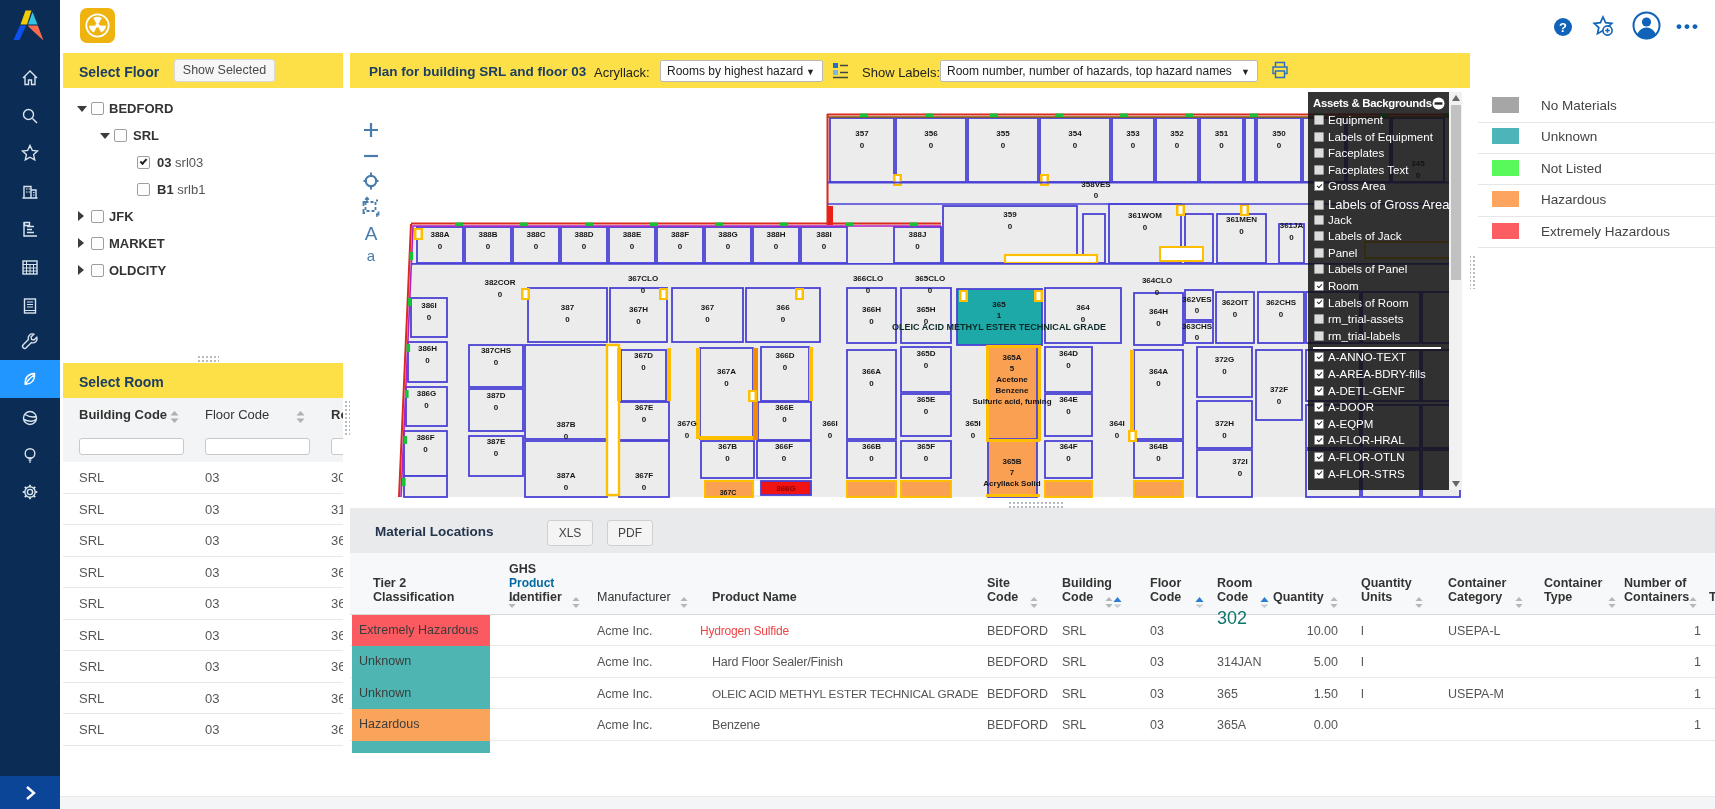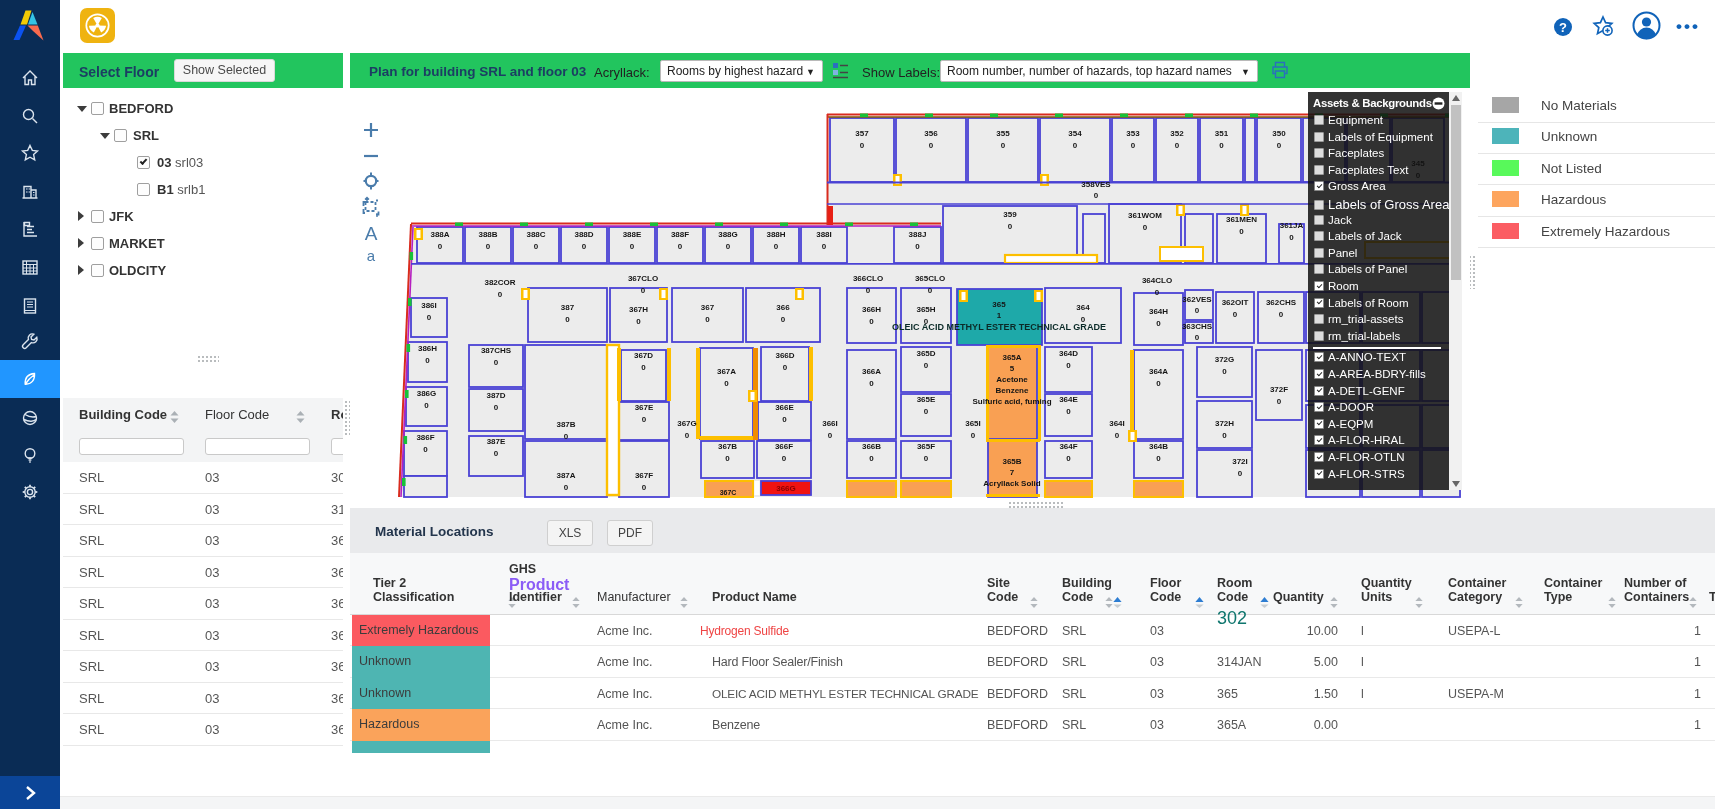--- a/index.html
+++ b/index.html
@@ -1,17 +1,17 @@
 <!DOCTYPE html>
 <html><head><meta charset="utf-8"><style>
 *{margin:0;padding:0;box-sizing:border-box}
 html,body{width:1715px;height:809px;overflow:hidden;background:#fff;
  font-family:"Liberation Sans",sans-serif;position:relative}
 .abs{position:absolute}
-.phead{background:#22c55e;color:#1c3e63;font-weight:bold;font-size:14px}
+.phead{background:#fde047;color:#1c3e63;font-weight:bold;font-size:14px}
 .dots{background-image:radial-gradient(#b9bcbe 1px,transparent 1.1px);background-size:4px 4px}
 svg text{font-family:"Liberation Sans",sans-serif}
 </style></head><body>
 
 <div class="abs" style="left:0;top:0;width:60px;height:809px;background:#0a2c55">
     <svg class="abs" style="left:12px;top:7px" width="36" height="36" viewBox="0 0 36 36">
 <polygon points="13.5,3.5 19.5,3.5 15,17.5 8.5,17.5" fill="#f2cb05"></polygon>
 <polygon points="20.5,5 25.5,17.5 16,17.5" fill="#35c3e4"></polygon>
 <polygon points="8,18.5 14,18.5 7.5,33 1.5,33" fill="#0b52f0"></polygon>
 <polygon points="15.5,18.5 25.8,18.5 31.5,33.5 21,24" fill="#f96a4e"></polygon>
@@ -128,20 +128,23 @@
     <span class="abs" style="left:46px;top:183px;font-size:13px;font-weight:bold;color:#333">MARKET</span>
     <span class="abs" style="left:15px;top:212px;width:0;height:0;border-top:5px solid transparent;border-bottom:5px solid transparent;border-left:6px solid #3c3c3c"></span>
     <span class="abs" style="left:28px;top:211px;width:13px;height:13px;background:#fdfdfd;border:1px solid #9f9f9f;border-radius:2px"></span>
     <span class="abs" style="left:46px;top:210px;font-size:13px;font-weight:bold;color:#333">OLDCITY</span>
   </div>
 <div class="abs dots" style="left:197px;top:355px;width:22px;height:7px"></div>
 <div class="abs dots" style="left:344px;top:400px;width:7px;height:36px"></div>
 <div class="abs dots" style="left:1468px;top:255px;width:7px;height:34px"></div>
 <div class="abs dots" style="left:1008px;top:501px;width:56px;height:7px"></div>
 <div class="abs" style="left:63px;top:363px;width:280px;height:390px;background:#fff;overflow:hidden">
+    <div class="abs phead" style="left:0;top:0;width:280px;height:35px">
+      <span class="abs" style="left:16px;top:11px">Select Room</span>
+    </div>
     <div class="abs" style="left:0;top:35px;width:280px;height:64px;background:#f3f4f5"></div>
     <span class="abs" style="left:16px;top:44px;font-size:13px;font-weight:bold;color:#333">Building Code</span>
     <span class="abs" style="left:107px;top:46px"><svg width="9" height="12" viewBox="0 0 9 12">
         <path d="M4.5 0 L8.5 4.5 H0.5 Z" fill="#aab0b5"></path>
         <path d="M4.5 12 L8.5 7.5 H0.5 Z" fill="#aab0b5"></path>
       </svg></span>
     <span class="abs" style="left:142px;top:44px;font-size:13px;font-weight:normal;color:#333">Floor Code</span>
     <span class="abs" style="left:233px;top:46px"><svg width="9" height="12" viewBox="0 0 9 12">
         <path d="M4.5 0 L8.5 4.5 H0.5 Z" fill="#aab0b5"></path>
         <path d="M4.5 12 L8.5 7.5 H0.5 Z" fill="#aab0b5"></path>
@@ -620,21 +623,21 @@
     <span class="abs" style="left:197px;top:12px;width:46px;height:26px;background:#f4f4f4;border:1px solid #cfcfcf;border-radius:3px;font-size:12px;color:#444;text-align:center;line-height:24px">XLS</span>
     <span class="abs" style="left:257px;top:12px;width:46px;height:26px;background:#f4f4f4;border:1px solid #cfcfcf;border-radius:3px;font-size:12px;color:#444;text-align:center;line-height:24px">PDF</span>
     <div class="abs" style="left:0;top:45px;width:1365px;height:61px;background:#f7f8f9"></div>
     <span class="abs" style="left:23px;top:68.0px;font-size:12.5px;font-weight:bold;color:#333;white-space:nowrap">Tier 2</span>
     <span class="abs" style="left:23px;top:82.0px;font-size:12.5px;font-weight:bold;color:#333;white-space:nowrap">Classification</span>
     <span class="abs" style="left:158px;top:86px"><svg width="8" height="11" viewBox="0 0 8 11">
         <path d="M4 0 L7.6 4 H0.4 Z" fill="#b3b8bd"></path>
         <path d="M4 11 L7.6 7 H0.4 Z" fill="#b3b8bd"></path>
       </svg></span>
     <span class="abs" style="left:159px;top:54.0px;font-size:12.5px;font-weight:bold;color:#333;white-space:nowrap">GHS</span>
-    <span class="abs" style="left:159px;top:68.0px;font-size:16px;font-weight:bold;color:#8b5cf6;white-space:nowrap">Product</span>
+    <span class="abs" style="left:159px;top:68.0px;font-size:12px;font-weight:bold;color:#0369a1;white-space:nowrap">Product</span>
     <span class="abs" style="left:159px;top:82.0px;font-size:12.5px;font-weight:bold;color:#333;white-space:nowrap">Identifier</span>
     <span class="abs" style="left:222px;top:86px"><svg width="8" height="11" viewBox="0 0 8 11">
         <path d="M4 0 L7.6 4 H0.4 Z" fill="#b3b8bd"></path>
         <path d="M4 11 L7.6 7 H0.4 Z" fill="#b3b8bd"></path>
       </svg></span>
     <span class="abs" style="left:247px;top:82.0px;font-size:12.5px;font-weight:normal;color:#333;white-space:nowrap">Manufacturer</span>
     <span class="abs" style="left:330px;top:86px"><svg width="8" height="11" viewBox="0 0 8 11">
         <path d="M4 0 L7.6 4 H0.4 Z" fill="#b3b8bd"></path>
         <path d="M4 11 L7.6 7 H0.4 Z" fill="#b3b8bd"></path>
       </svg></span>

